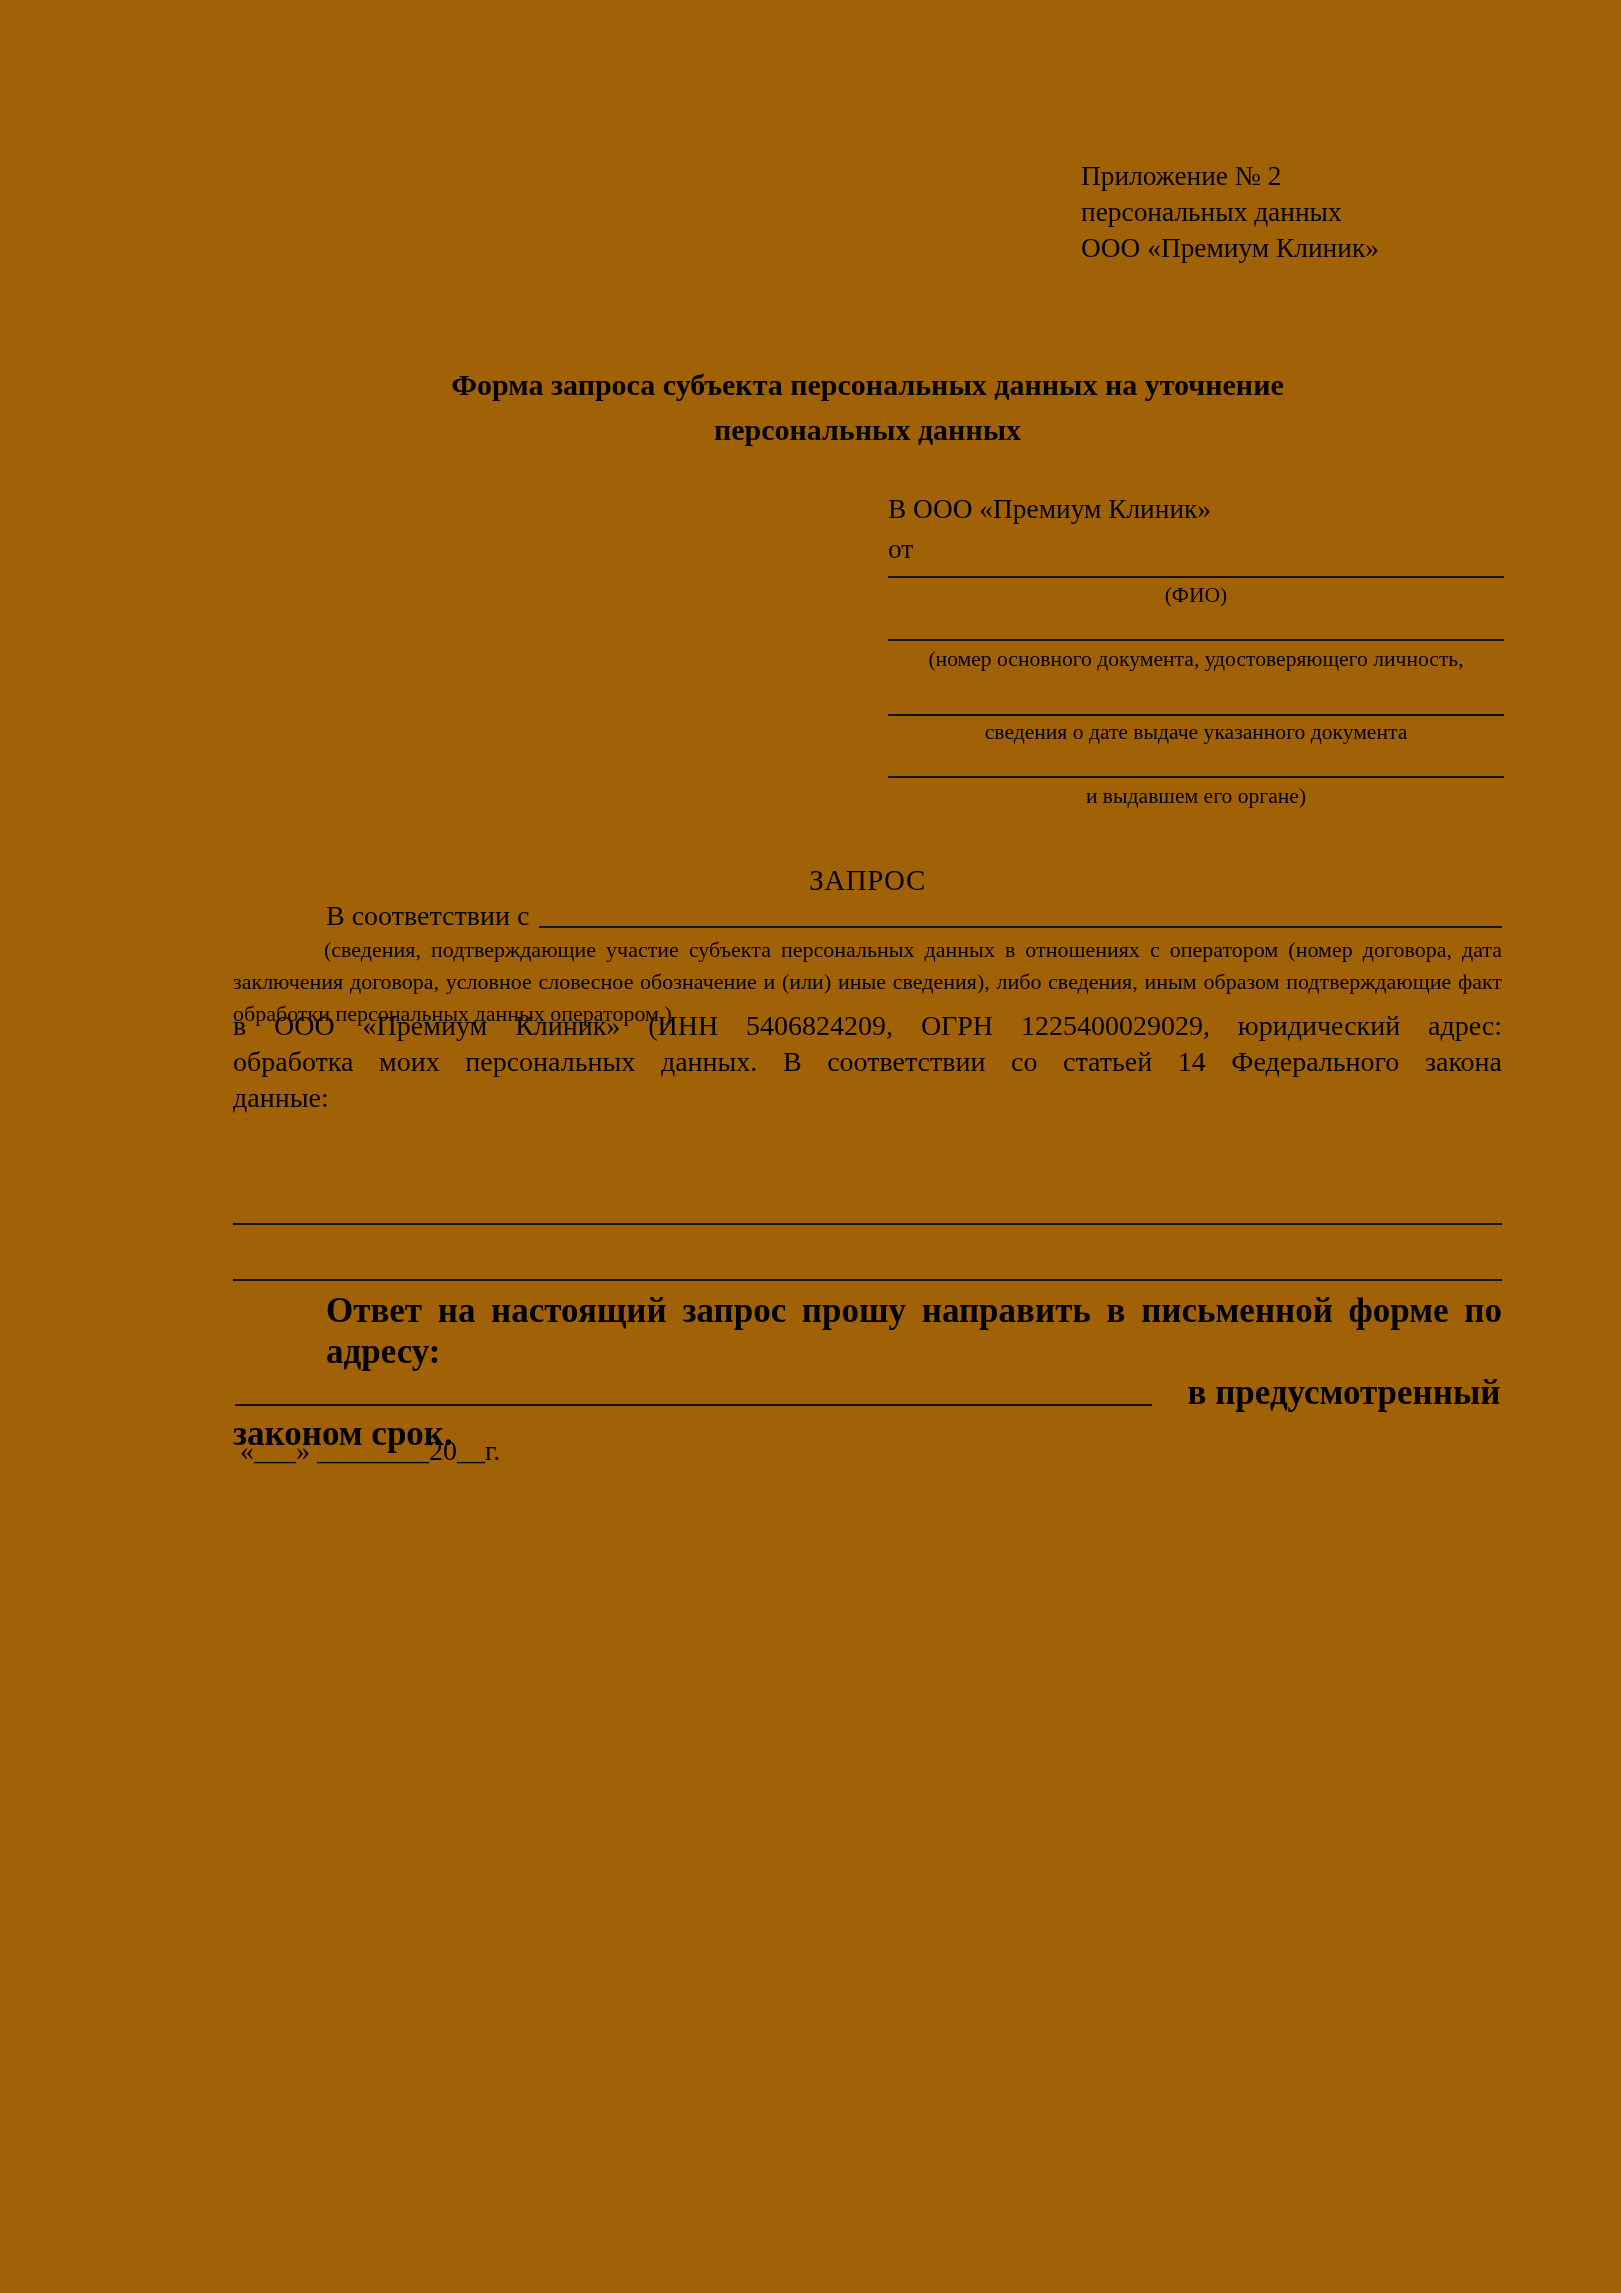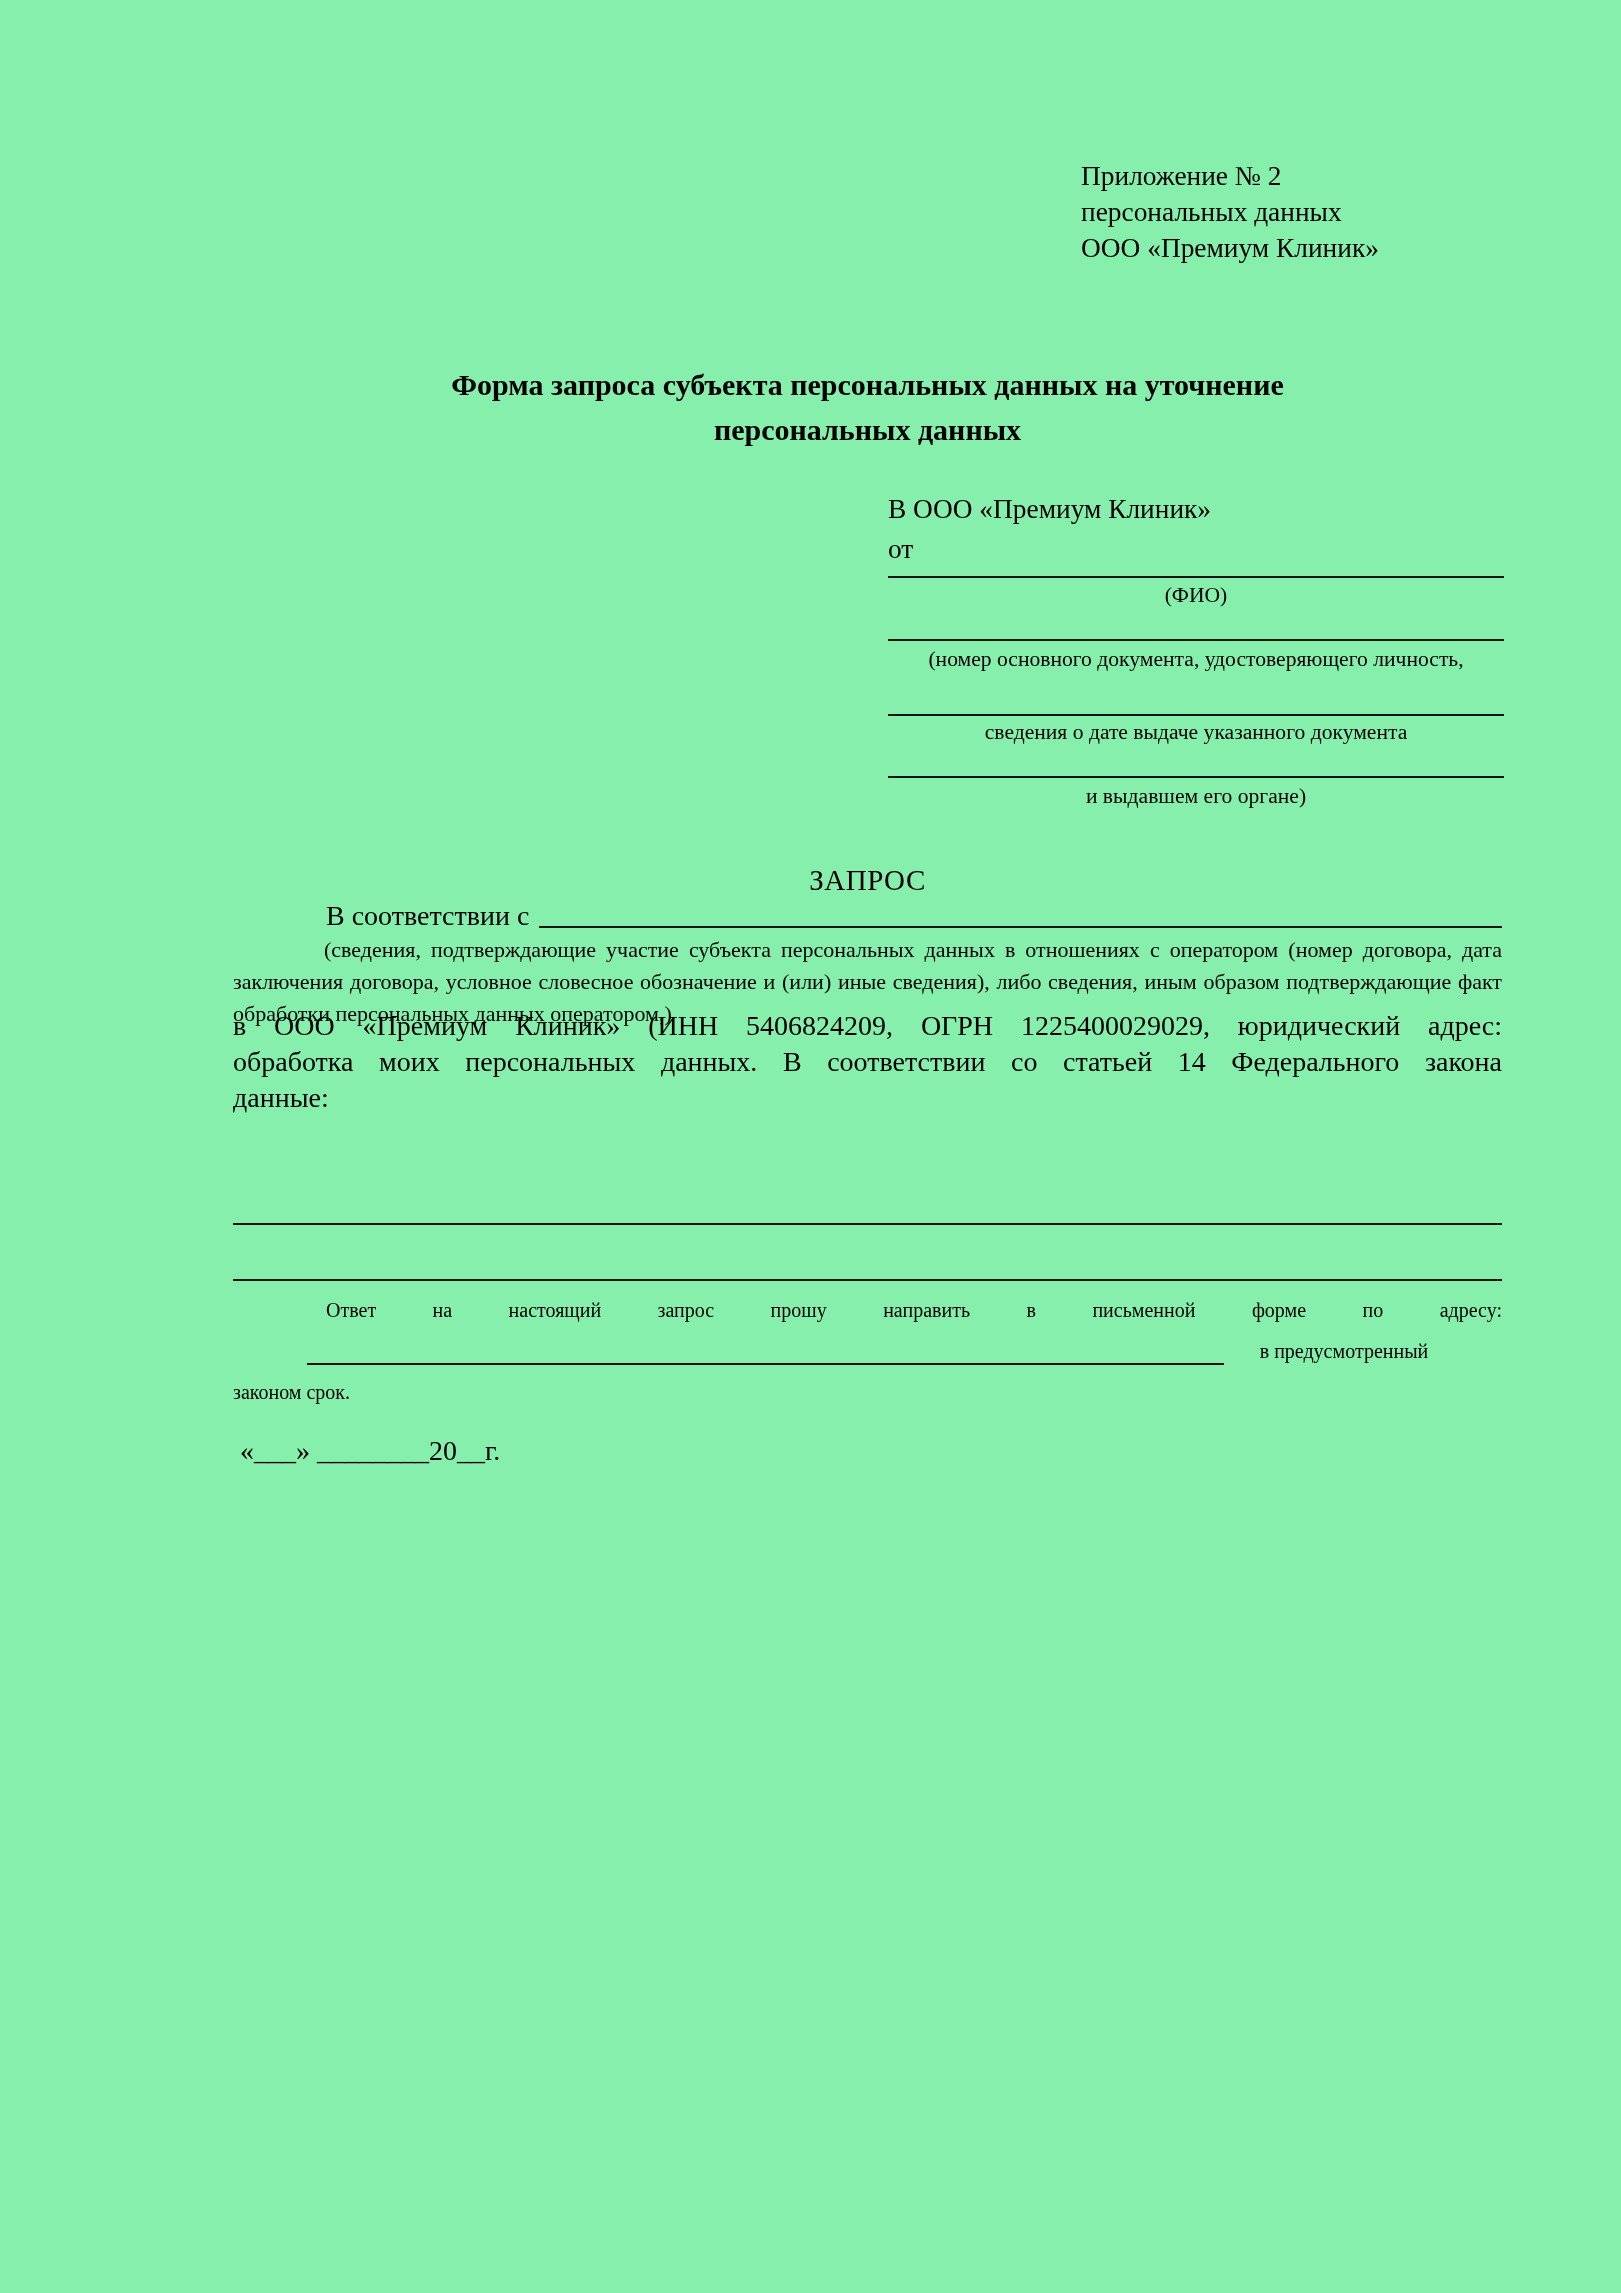--- a/index.html
+++ b/index.html
@@ -5,21 +5,21 @@
   * { margin: 0; padding: 0; box-sizing: border-box; }
   html, body { background: #ffffff; }
   body {
     width: 1621px; height: 2294px;
     font-family: "Liberation Serif", "DejaVu Serif", serif;
     color: #000;
   }
   .page {
     position: relative;
     width: 1621px; height: 2294px;
-    background: #86efac;
+    background: #a16207;
     overflow: hidden;
   }
   .abs { position: absolute; }
 
   
   .header-block {
     left: 1081px; top: 158px; width: 436px;
     font-size: 27.4px; line-height: 36px;
   }
 
@@ -69,21 +69,21 @@
   
   .body-par { left: 233px; top: 1008px; width: 1269px; font-size: 28px; line-height: 36px; }
   .body-par .jl { text-align: justify; text-align-last: justify; }
 
   
   .blank-rule { left: 233px; width: 1269px; height: 0; border-top: 2.9px solid #131313; }
   .rule-a { top: 1223px; }
   .rule-b { top: 1279px; }
 
   
-  .reply { left: 233px; top: 1290px; width: 1269px; font-size: 20px; line-height: 41px; }
+  .reply { left: 233px; top: 1290px; width: 1269px; font-size: 35px; line-height: 41px; font-weight: bold; }
   .reply .rl1 { padding-left: 93px; text-align: justify; text-align-last: justify; }
   .reply .rl2 { display: flex; align-items: flex-end; justify-content: center; height: 41px; gap: 36px; }
   .reply .rl2 .field { width: 917px; border-bottom: 2.9px solid #131313; margin-bottom: 6.9px; }
   .reply .rl2 .right-text { white-space: nowrap; }
 
   
   .footer-row {
     left: 240px; top: 1431px; width: 1269px;
     display: flex; justify-content: space-between; align-items: flex-end;
     font-size: 28px; line-height: 39px;

